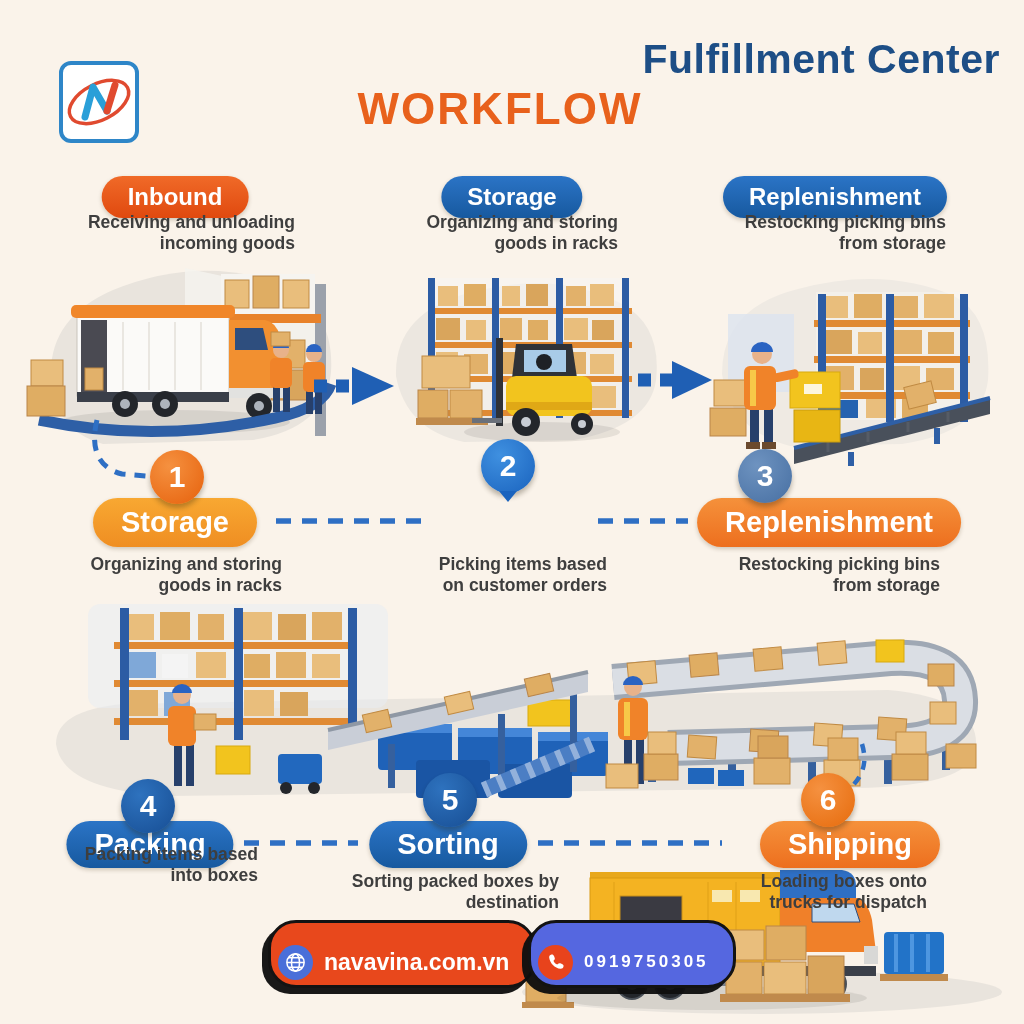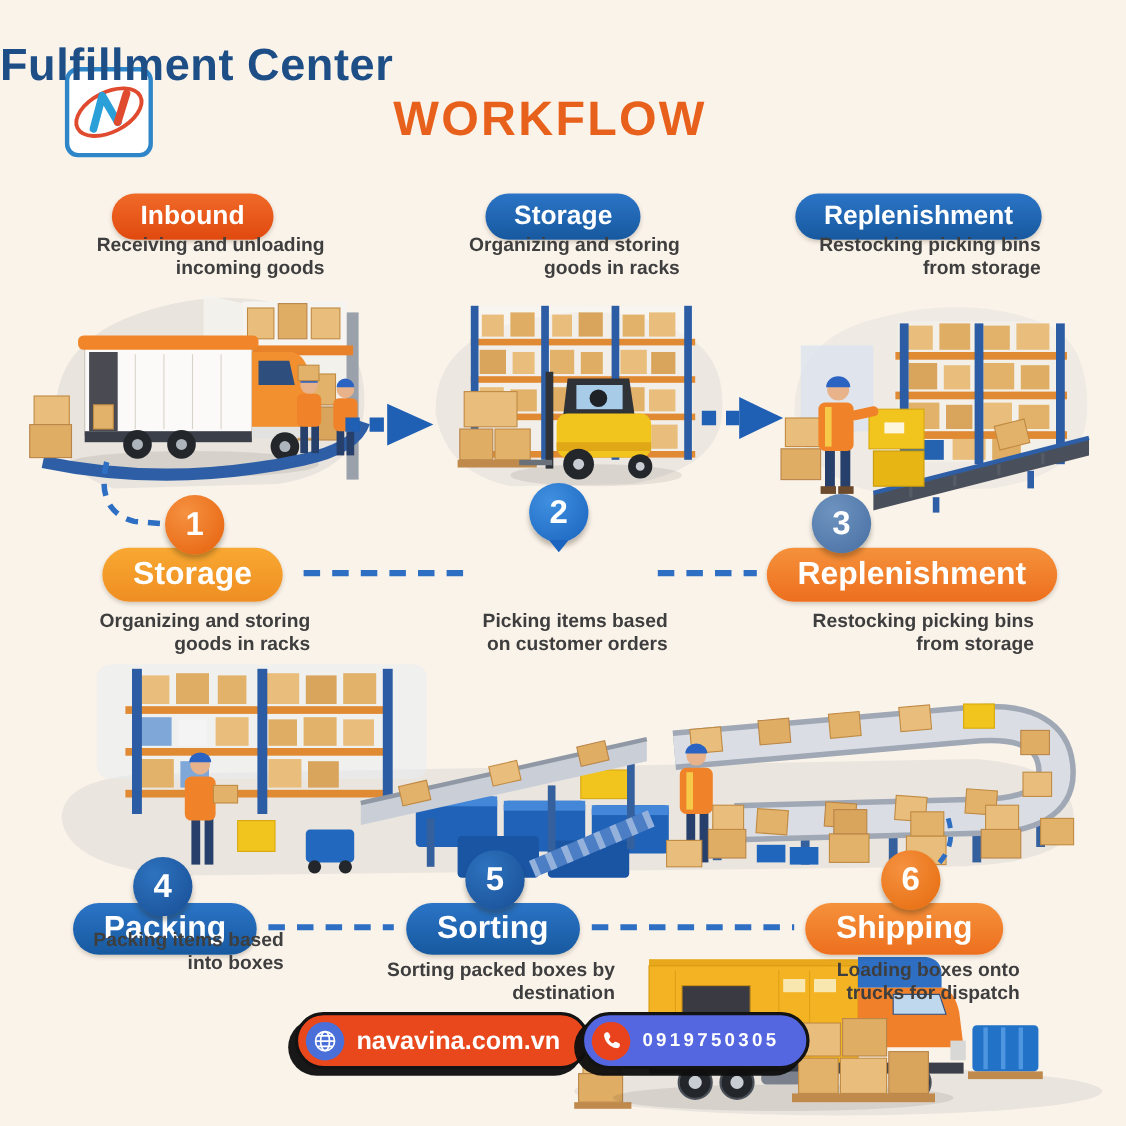--- a/index.html
+++ b/index.html
@@ -1,38 +1,38 @@
 <!DOCTYPE html>
 <html><head>
 <meta charset="utf-8">
 <style>
   html,body{margin:0;padding:0;}
   .canvas{position:relative;width:1024px;height:1024px;background:#FAF3EA;overflow:hidden;
           font-family:"Liberation Sans",sans-serif;}
   
   .logo{position:absolute;left:58px;top:60px;width:82px;height:84px;}
   
-  .title1{position:absolute;left:0;top:36px;width:1000px;text-align:left;
+  .title1{position:absolute;left:0;top:36px;width:1000px;text-align:right;
           font-size:41px;font-weight:bold;color:#1D4E86;letter-spacing:.5px;z-index:3;}
   .title2{position:absolute;left:0;top:84px;width:1000px;text-align:center;
           font-size:44px;font-weight:bold;color:#E8611C;letter-spacing:2px;z-index:3;}
   
   .pill{position:absolute;transform:translateX(-50%);color:#fff;font-weight:bold;text-align:center;
         white-space:nowrap;border-radius:32px;z-index:8;box-shadow:0 2px 4px rgba(60,40,10,.22);}
   .r1{top:162px;font-size:24px;padding:7px 26px;margin-top:14px;}
   .r2{top:498px;font-size:29px;padding:8px 28px;}
   .r3{top:821px;font-size:29px;padding:7px 28px;}
   .c-orange {background:linear-gradient(180deg,#F06A28,#E0490F);}
   .c-blue   {background:linear-gradient(180deg,#2B74C6,#17599F);}
   .c-amber  {background:linear-gradient(180deg,#F8A832,#EF8E22);}
   .c-blue2  {background:linear-gradient(180deg,#3B8BD8,#1D64B4);}
   .c-orange2{background:linear-gradient(180deg,#F5913B,#ED6F1E);}
   .p-r1-0{left:175px;} .p-r1-1{left:512px;} .p-r1-2{left:835px;}
   .p-r2-0{left:175px;} .p-r2-1{left:511px;} .p-r2-2{left:829px;}
-  .p-r3-0{left:150px;} .p-r3-1{left:448px;} .p-r3-2{left:822px;}
+  .p-r3-0{left:150px;} .p-r3-1{left:448px;} .p-r3-2{left:850px;}
   
   .desc{position:absolute;transform:translateX(-50%);text-align:right;font-size:17.5px;
         font-weight:600;color:#3E3E3E;line-height:1.2;z-index:8;}
   .d-r1-0{left:175px;top:212px;width:240px;}
   .d-r1-1{left:512px;top:212px;width:212px;}
   .d-r1-2{left:835px;top:212px;width:222px;}
   .d-r2-0{left:175px;top:554px;width:214px;}
   .d-r2-1{left:511px;top:554px;width:192px;}
   .d-r2-2{left:829px;top:554px;width:222px;}
   .d-r3-0{left:160px;top:844px;width:196px;}
@@ -53,21 +53,21 @@
   
   .illus{position:absolute;z-index:2;}
   .il1{left:25px;top:256px;width:318px;height:202px;}
   .il2{left:376px;top:260px;width:288px;height:198px;}
   .il3{left:698px;top:256px;width:297px;height:215px;}
   .il4{left:28px;top:596px;width:962px;height:204px;}
   .il5{left:512px;top:856px;width:500px;height:165px;}
   .overlay{position:absolute;left:0;top:0;width:1024px;height:1024px;z-index:5;pointer-events:none;}
   
   .badge{position:absolute;height:46px;display:flex;align-items:center;gap:11px;
-         border:3px solid #131313;border-radius:28px;padding:0 24px 0 7px;
+         border:3px solid #131313;border-radius:28px;padding:16px 24px 0 7px;
          box-shadow:-6px 6px 0 rgba(15,15,15,.96);z-index:20;}
   .badge .ic{width:35px;height:35px;border-radius:50%;display:flex;align-items:center;justify-content:center;flex:0 0 auto;}
   .badge-web{left:268px;top:920px;background:#E8481C;}
   .badge-web .ic{background:#4A6FD9;}
   .badge-phone{left:528px;top:920px;background:#5567E0;}
   .badge-phone .ic{background:#E8431C;}
   .badge .txt{color:#fff;font-weight:bold;font-size:23px;white-space:nowrap;}
   .badge-phone .txt{letter-spacing:3px;font-size:17px;}
 </style>
 </head>

